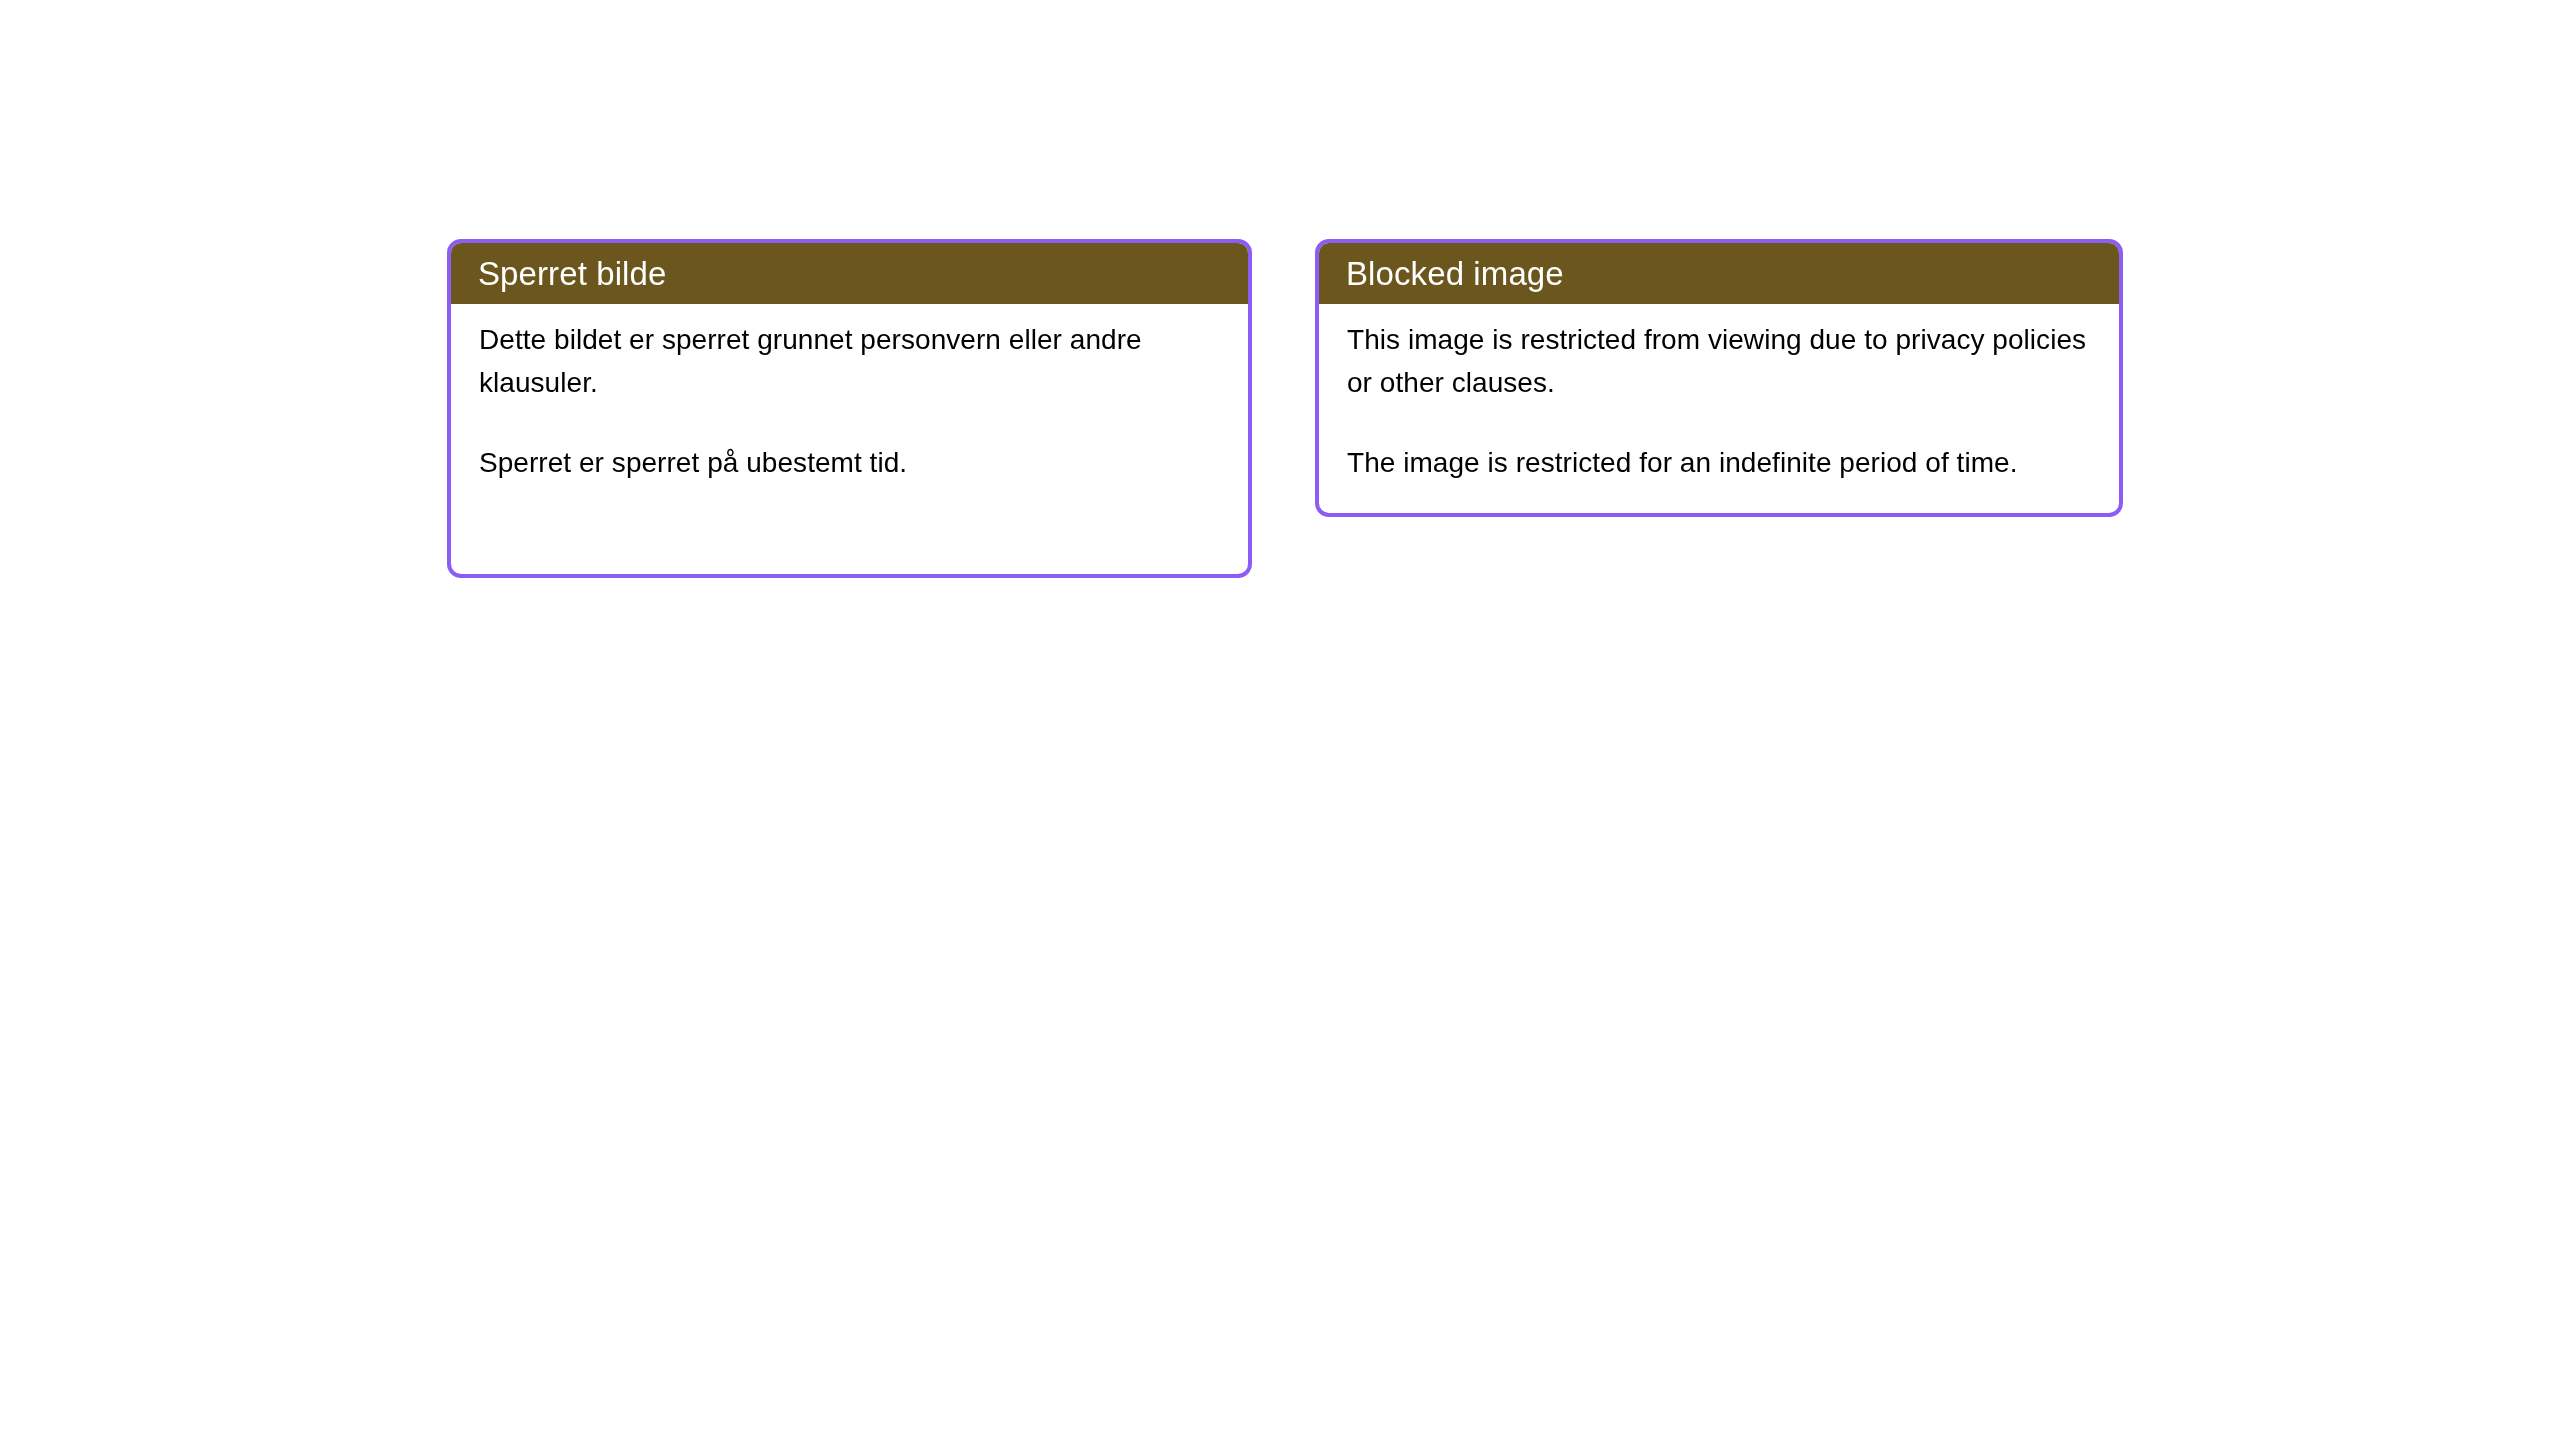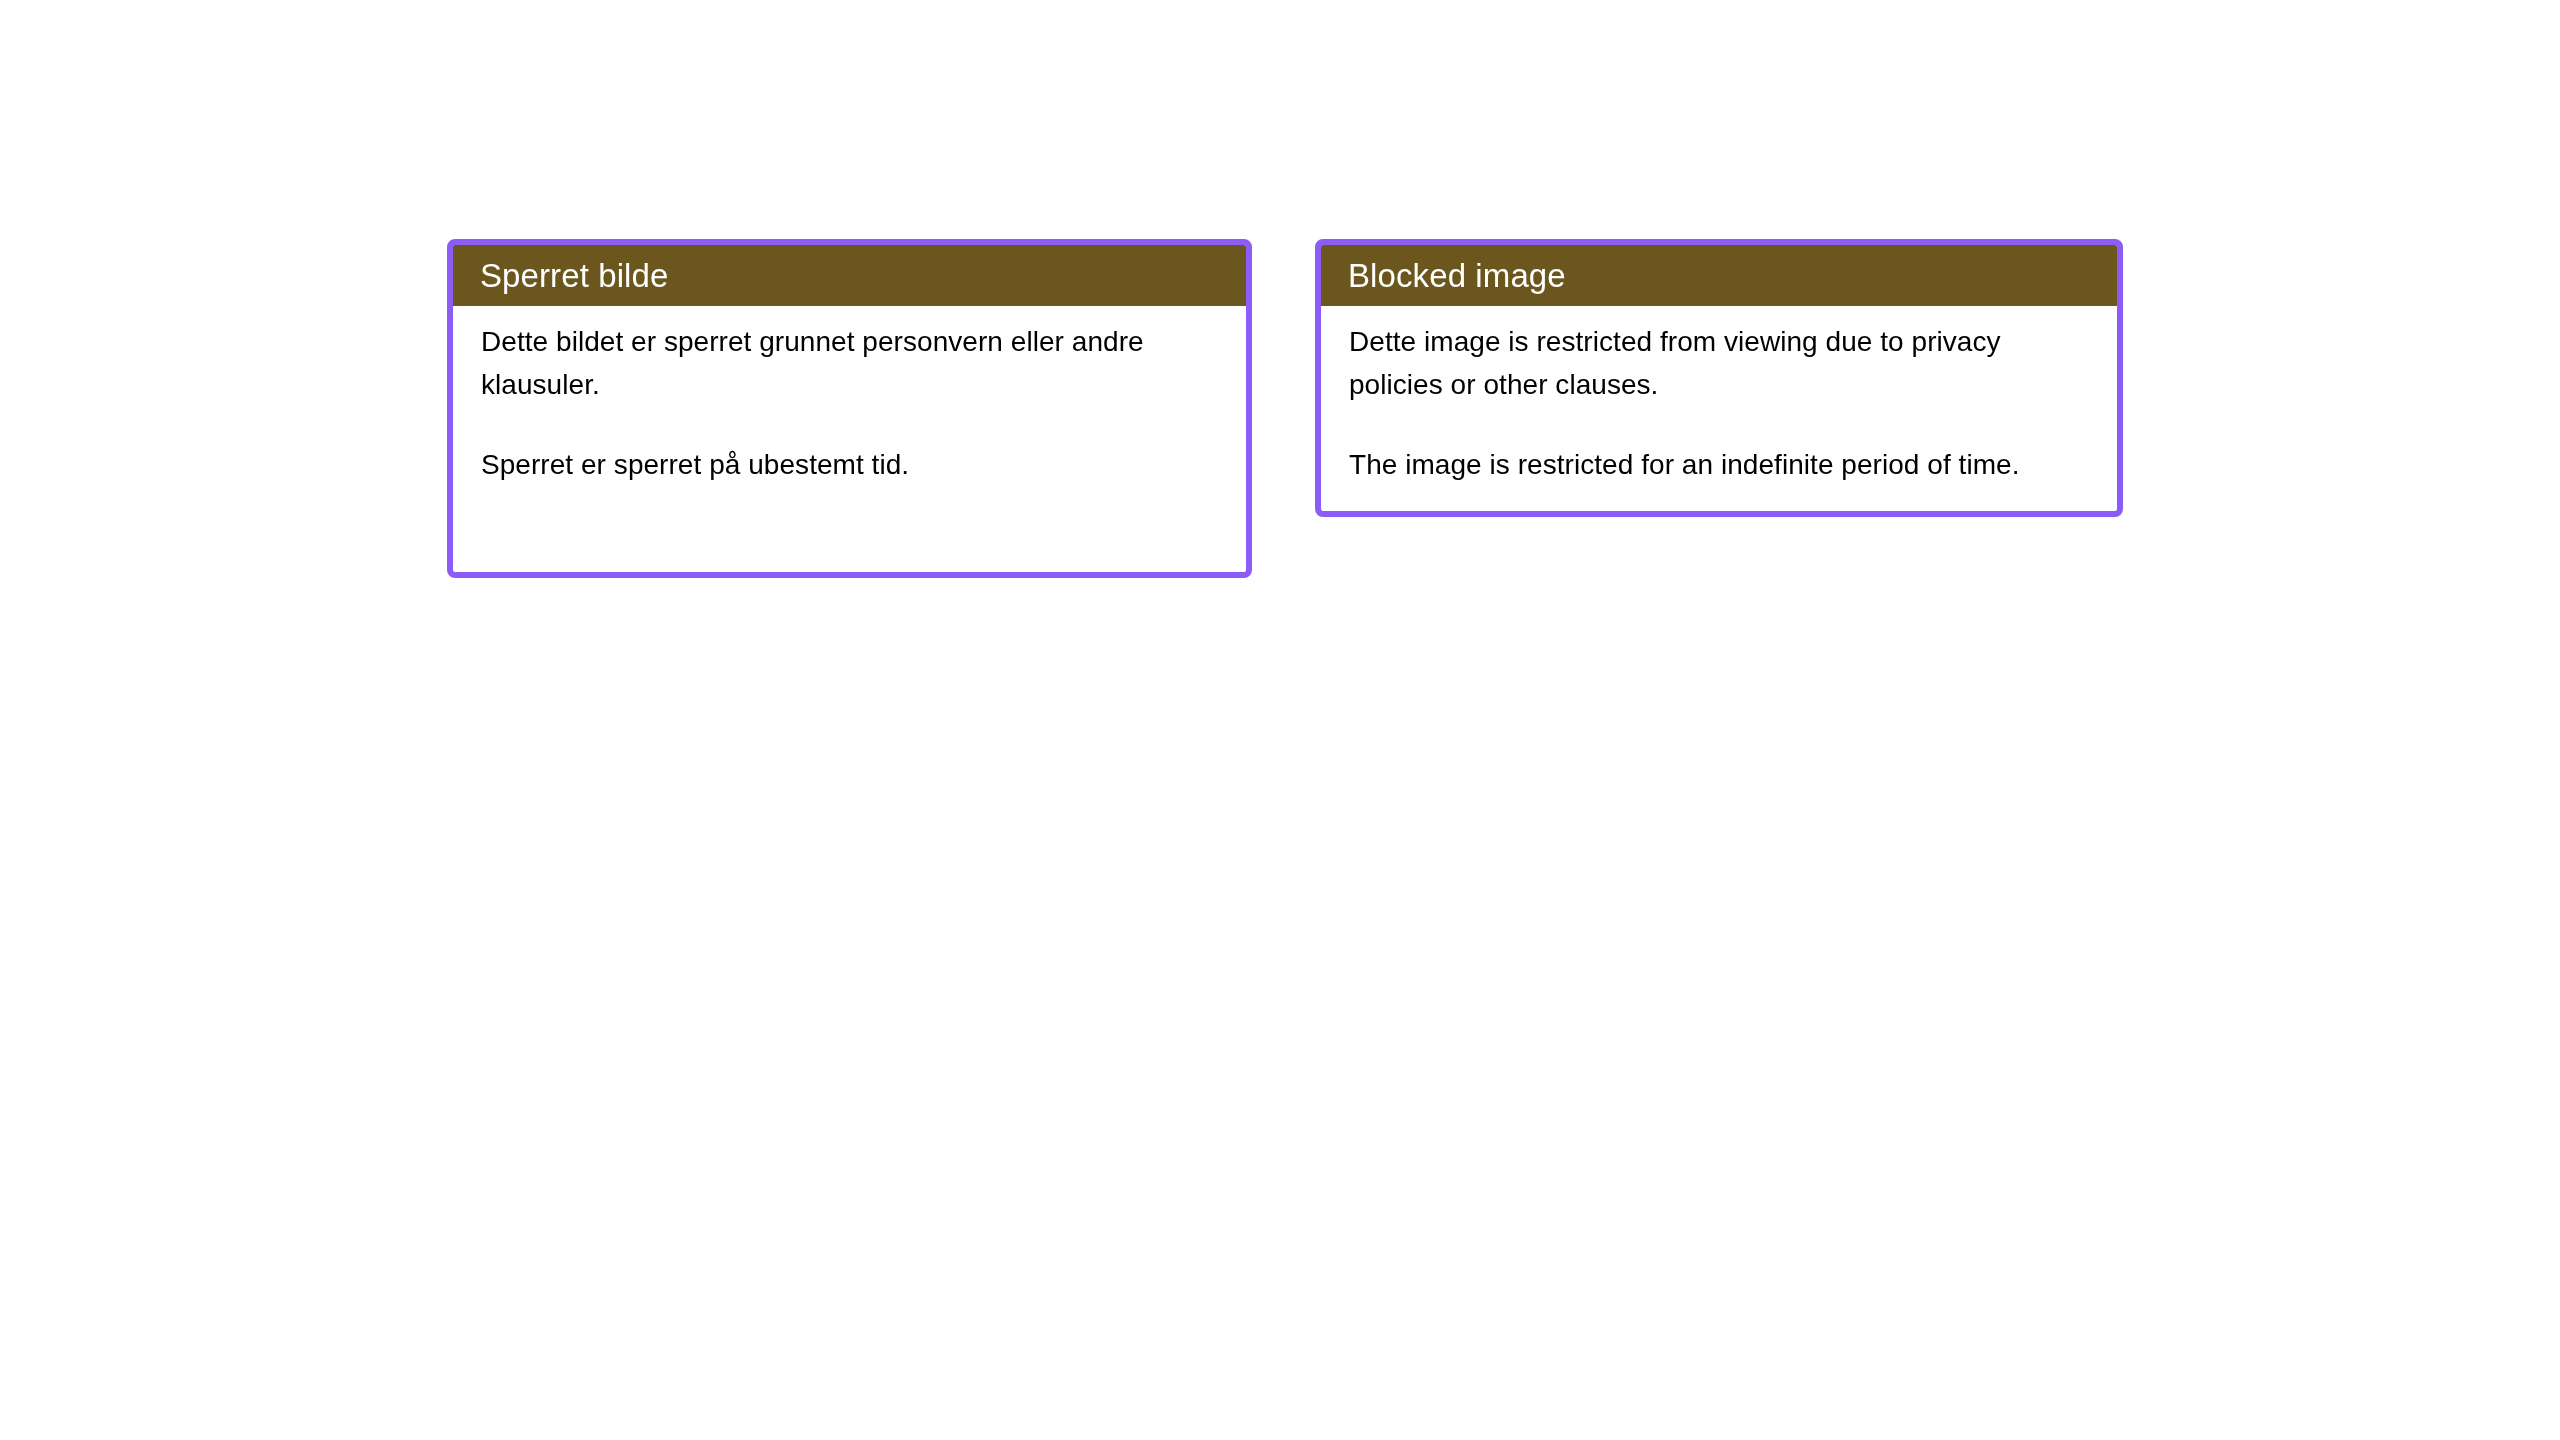--- a/index.html
+++ b/index.html
@@ -28,22 +28,22 @@
     top: 239px;
     display: flex;
     flex-direction: row;
     align-items: flex-start;
     gap: 63px;
   }
 
   .notice-card {
     box-sizing: border-box;
     background: #ffffff;
-    border: 6px solid #8b5cf6;
-    border-radius: 8px;
+    border: 4px solid #8b5cf6;
+    border-radius: 14px;
     overflow: hidden;
     display: flex;
     flex-direction: column;
   }
 
   .notice-card.card-no {
     width: 805px;
     height: 339px;
   }
 
@@ -105,20 +105,20 @@
         <p class="notice-paragraph">Dette bildet er sperret grunnet personvern eller andre klausuler.</p>
         <p class="notice-paragraph">Sperret er sperret på ubestemt tid.</p>
       </div>
     </div>
 
     <div class="notice-card card-en">
       <div class="notice-header">
         <span class="notice-title">Blocked image</span>
       </div>
       <div class="notice-body">
-        <p class="notice-paragraph">Dette image is restricted from viewing due to privacy policies or other clauses.</p>
+        <p class="notice-paragraph">This image is restricted from viewing due to privacy policies or other clauses.</p>
         <p class="notice-paragraph">The image is restricted for an indefinite period of time.</p>
       </div>
     </div>
 
   </div>
 
 </div>
 
 </body></html>

